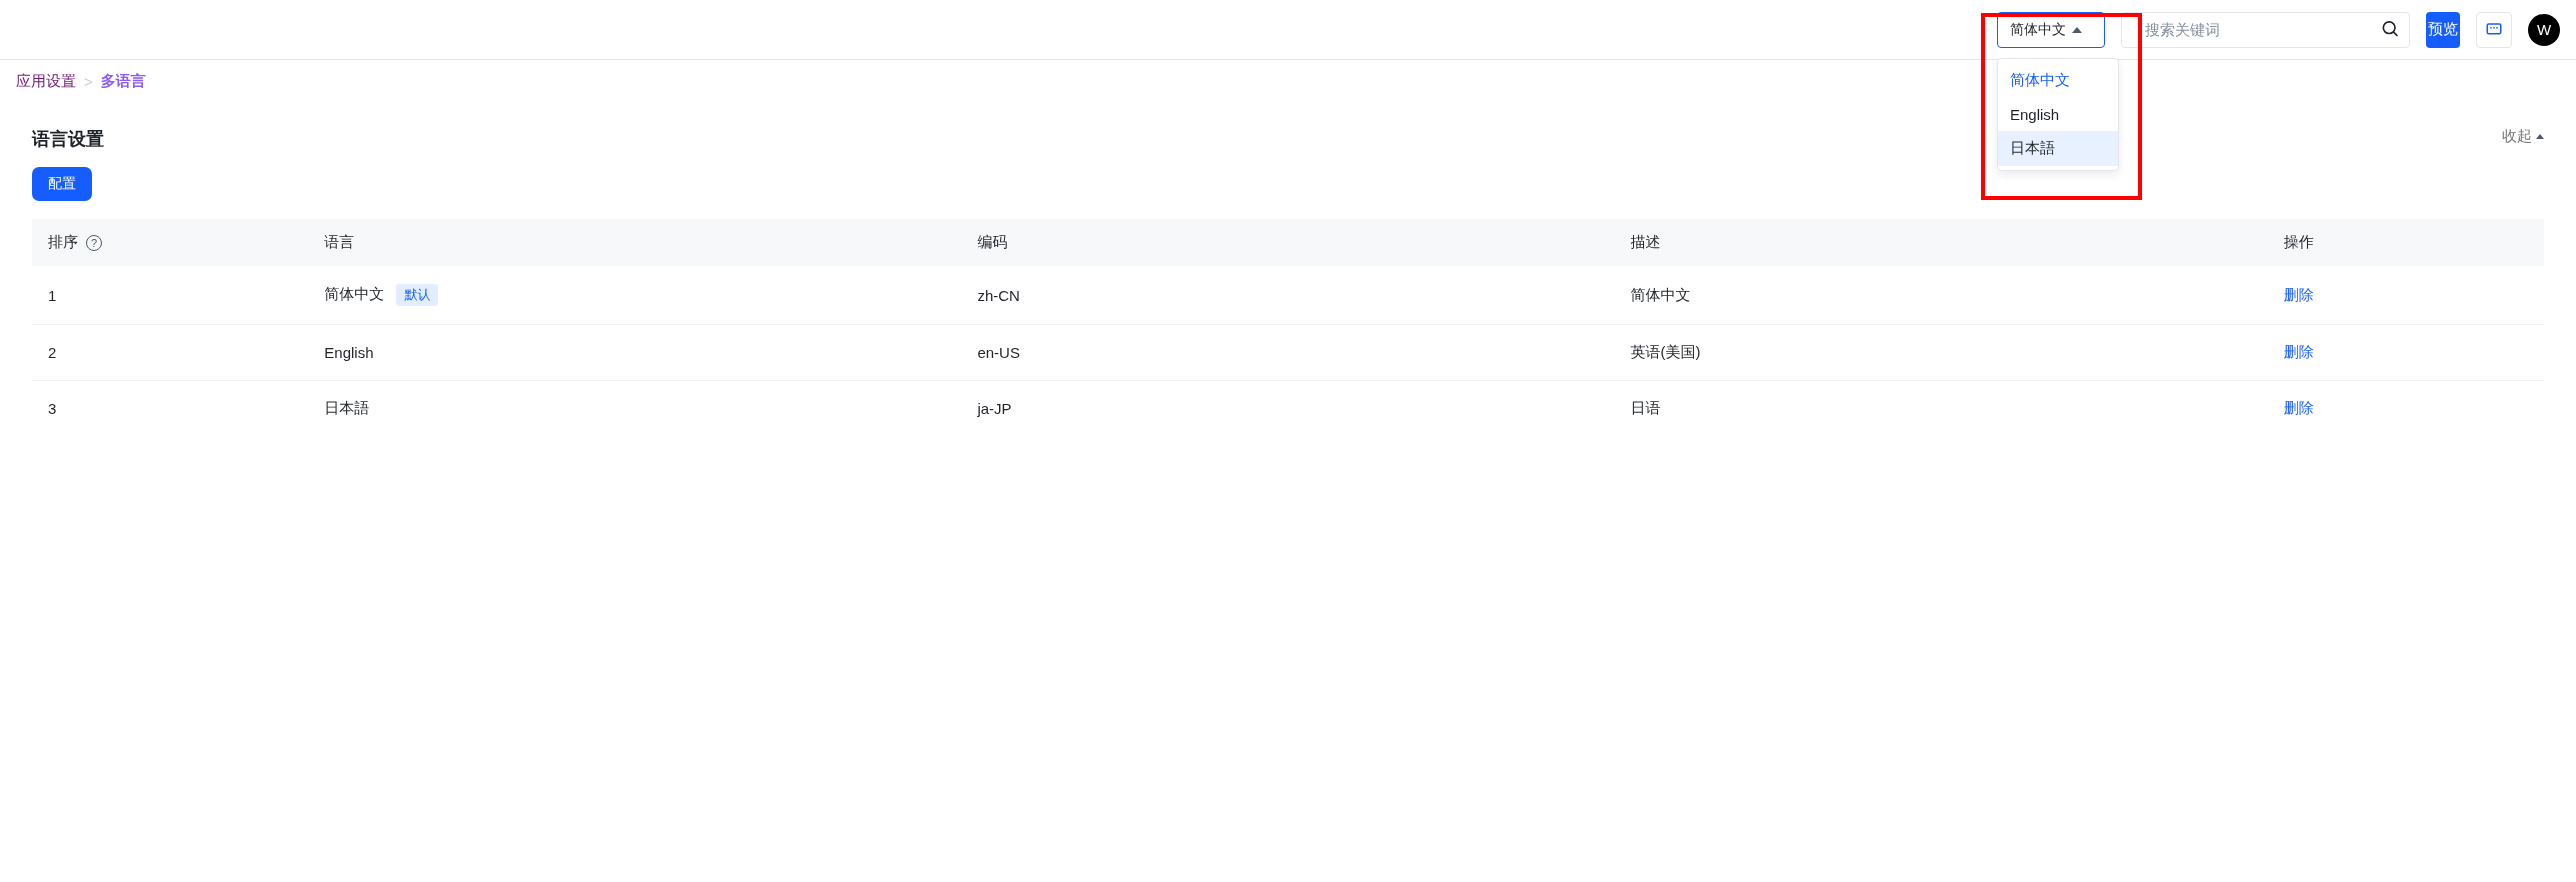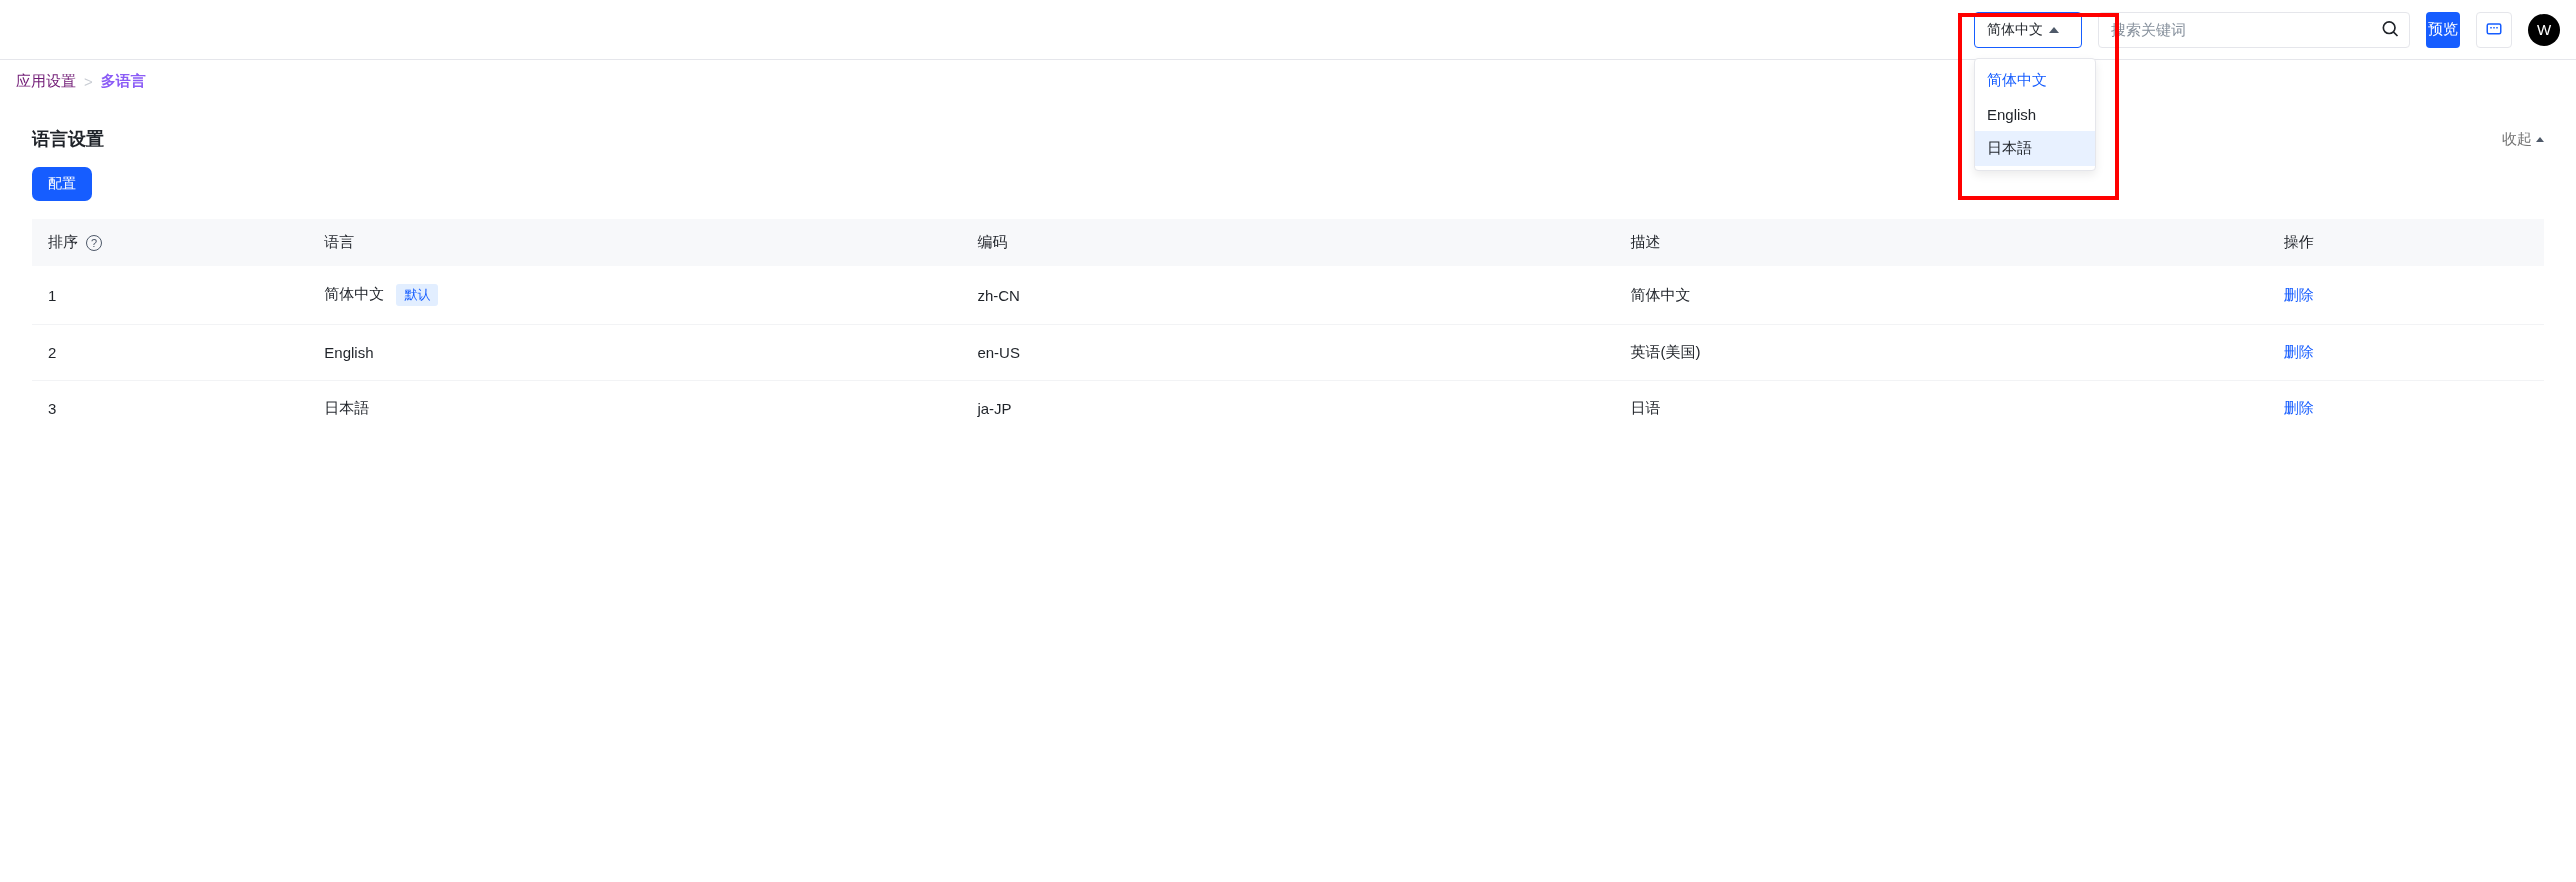--- a/index.html
+++ b/index.html
@@ -68,24 +68,24 @@
       width: 161px;
       height: 187px;
     }
     .search-wrap {
       position: relative;
       display: flex;
       align-items: center;
     }
     .search-input {
       height: 36px;
-      width: 312px;
+      width: 289px;
       border: 1px solid #e5e6eb;
       border-radius: 4px;
-      padding: 0 40px 0 12px;
+      padding: 0 40px 0 23px;
       font-size: 15px;
       outline: none;
     }
     .search-input::placeholder { color: #86909c; }
     .search-icon {
       position: absolute;
       right: 10px;
       top: 50%;
       transform: translateY(-50%);
       pointer-events: none;
@@ -137,21 +137,21 @@
     .breadcrumb .current { color: #8b5cf6; font-weight: 600; }
     
     .card {
       margin: 0 8px;
       padding: 24px;
       background: #fff;
     }
     .section-header {
       display: flex;
       justify-content: space-between;
-      align-items: center;
+      align-items: flex-start;
       margin-bottom: 16px;
     }
     .section-title {
       font-size: 18px;
       font-weight: 600;
     }
     .collapse-link {
       color: #737373;
       cursor: pointer;
       display: flex;

